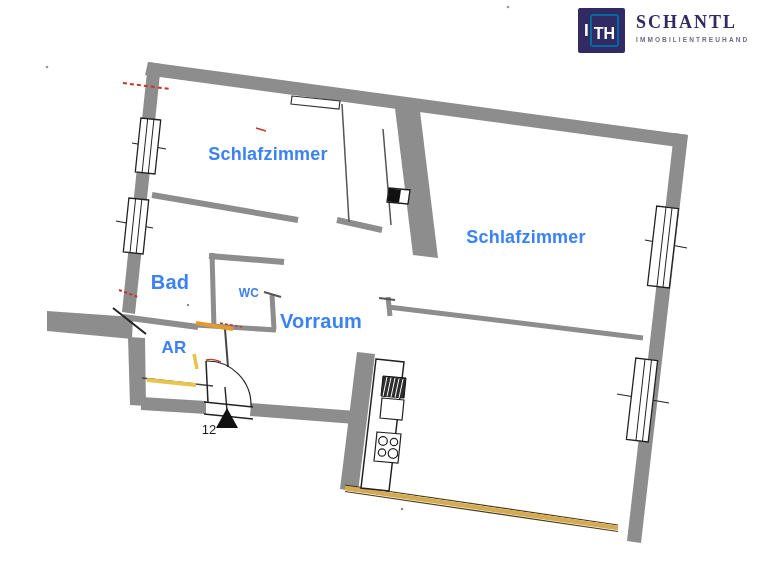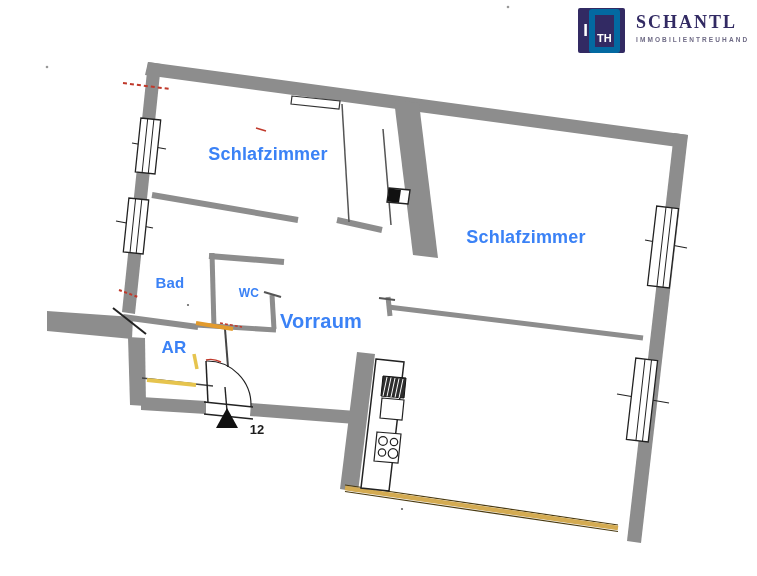--- a/index.html
+++ b/index.html
@@ -7,33 +7,33 @@
     position:relative; width:757px; height:576px; background:#ffffff;
     font-family:"Liberation Sans", sans-serif; overflow:hidden;
   }
   svg.plan { position:absolute; left:0; top:0; }
   .room-label {
     position:absolute; transform:translate(-50%,-50%);
     font-weight:bold; color:#3b82f6; white-space:nowrap; letter-spacing:.2px;
   }
   .door-number {
     position:absolute; transform:translate(-50%,-50%);
-    font-weight:bold; color:#1c1c1c; font-size:13px;margin-left:48px;
+    font-weight:normal; color:#1c1c1c; font-size:13px;
   }
   
   .logo { position:absolute; left:578px; top:8px; display:flex; align-items:flex-start; }
   .logo-mark {
     width:47px; height:45px; background:#322a63; border-radius:2px;
     display:flex; align-items:center; justify-content:center; color:#ffffff;
     font-weight:bold;
   }
   .mark-i { font-size:17px; line-height:1; margin-right:1px; }
   .mark-th {
-    font-size:11px; line-height:1; border:6px solid #0369a1; border-radius:3px;
-    padding:18px 2px 3px 2px; letter-spacing:0px;
+    font-size:16px; line-height:1; border:2px solid #0369a1; border-radius:3px;
+    padding:10px 2px 3px 2px; letter-spacing:0px;
   }
   .logo-text { margin-left:11px; padding-top:5px; }
   .brand-name {
     font-family:"Liberation Serif", serif; font-weight:bold; font-size:18px;
     color:#322a63; letter-spacing:2px; line-height:1.1;
   }
   .brand-tagline {
     font-size:6.5px; font-weight:bold; letter-spacing:2.1px; color:#6e6a85; margin-top:3px;
   }
 </style>
@@ -163,21 +163,21 @@
     <g fill="#999999">
       <circle cx="508" cy="7" r="1.3"></circle>
       <circle cx="47" cy="67" r="1.3"></circle>
       <circle cx="188" cy="305" r="1.1" fill="#666666"></circle>
       <circle cx="402" cy="509" r="1.1" fill="#666666"></circle>
     </g>
   </svg>
 
   <div class="room-label" style="left:268px; top:154px; font-size:18px">Schlafzimmer</div>
   <div class="room-label" style="left:526px; top:237px; font-size:18px">Schlafzimmer</div>
-  <div class="room-label" style="left:170px; top:282px; font-size:15px">Bad</div>
+  <div class="room-label" style="left:170px; top:282px; font-size:20px">Bad</div>
   <div class="room-label" style="left:249px; top:293px; font-size:12px">WC</div>
   <div class="room-label" style="left:321px; top:321px; font-size:20px">Vorraum</div>
   <div class="room-label" style="left:174px; top:348px; font-size:17px">AR</div>
 
   <div class="door-number" style="left:209px; top:429px">12</div>
 
   <div class="logo">
     <div class="logo-mark">
       <span class="mark-i">I</span>
       <span class="mark-th">TH</span>

